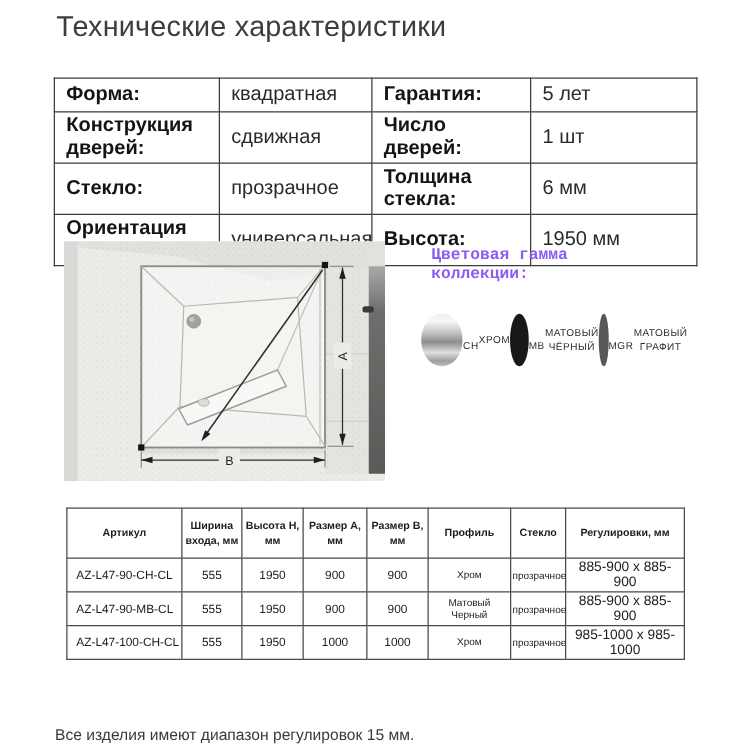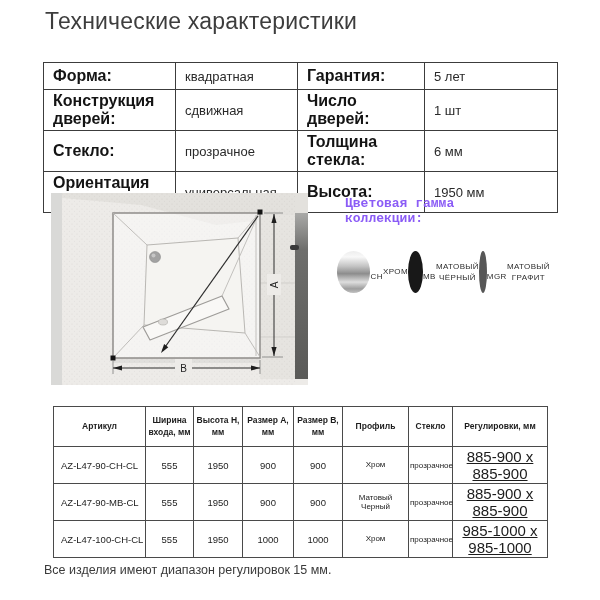--- a/index.html
+++ b/index.html
@@ -6,21 +6,21 @@
   html,body { width:600px; height:600px; background:#ffffff; font-family:"Liberation Sans", sans-serif; overflow:hidden; }
   #page { position:relative; width:520px; height:600px; background:#fff; }
 
   
   .page-title { position:absolute; left:45px; top:8px; font-size:23px; font-weight:400; color:#3d3d3d; letter-spacing:0.2px; }
 
   
   table.spec { position:absolute; left:43px; top:62px; width:514px; border-collapse:collapse; table-layout:fixed; }
   table.spec td { border:1px solid #3c3c3c; height:27px; vertical-align:middle; padding:2px 6px 2px 9px; background:#fff; }
   table.spec td.lbl { font-weight:bold; font-size:16px; color:#141414; }
-  table.spec td.val { font-size:13px; color:#2a2a2a; }
+  table.spec td.val { font-size:16px; color:#2a2a2a; }
 
   
   .photo { position:absolute; left:51px; top:193px; width:257px; height:192px; }
   .photo svg { display:block; }
   .photo text { font-family:"Liberation Sans", sans-serif; }
 
   
   .colors-title { position:absolute; left:345px; top:196px; font-size:13px; font-weight:bold; color:#8b5cf6;font-family:Liberation Mono, monospace; }
   .swatches { position:absolute; left:337px; top:251px; width:228px; display:flex; }
   .swatch { width:71px; display:flex; flex-direction:row; align-items:center; }
@@ -31,24 +31,24 @@
   
   table.products { position:absolute; left:53px; top:406px; width:494px; border-collapse:collapse; table-layout:fixed; }
   table.products th, table.products td { border:1px solid #4a4a4a; vertical-align:middle; background:#fff; color:#1c1c1c; }
   table.products thead tr { height:40px;margin-top:44px; }
   table.products tbody tr { height:22px; }
   table.products th { font-size:8.5px; font-weight:bold; text-align:center; line-height:1.3; padding:2px 1px; }
   table.products td { font-size:9.5px; text-align:center; padding:1px 1px; }
   table.products td.c0 { text-align:left; padding-left:7px; font-size:9.5px; }
   table.products td.c5 { font-size:8px; white-space:pre-line; line-height:1.15; }
   table.products td.c6 { font-size:8px; }
-  table.products td.c7 { font-size:15px;text-decoration:underline; }
-
-  
-  .note { position:absolute; left:44px; top:563px; font-size:12.5px; color:#3a3a3a; }
+  table.products td.c7 { font-size:11px; }
+
+  
+  .note { position:absolute; left:44px; top:581px; font-size:12.5px; color:#3a3a3a; }
 </style>
 </head>
 <body>
 
 <div id="page">
 
   <h1 class="page-title">Технические характеристики</h1>
 
   <table class="spec">
     <colgroup>

